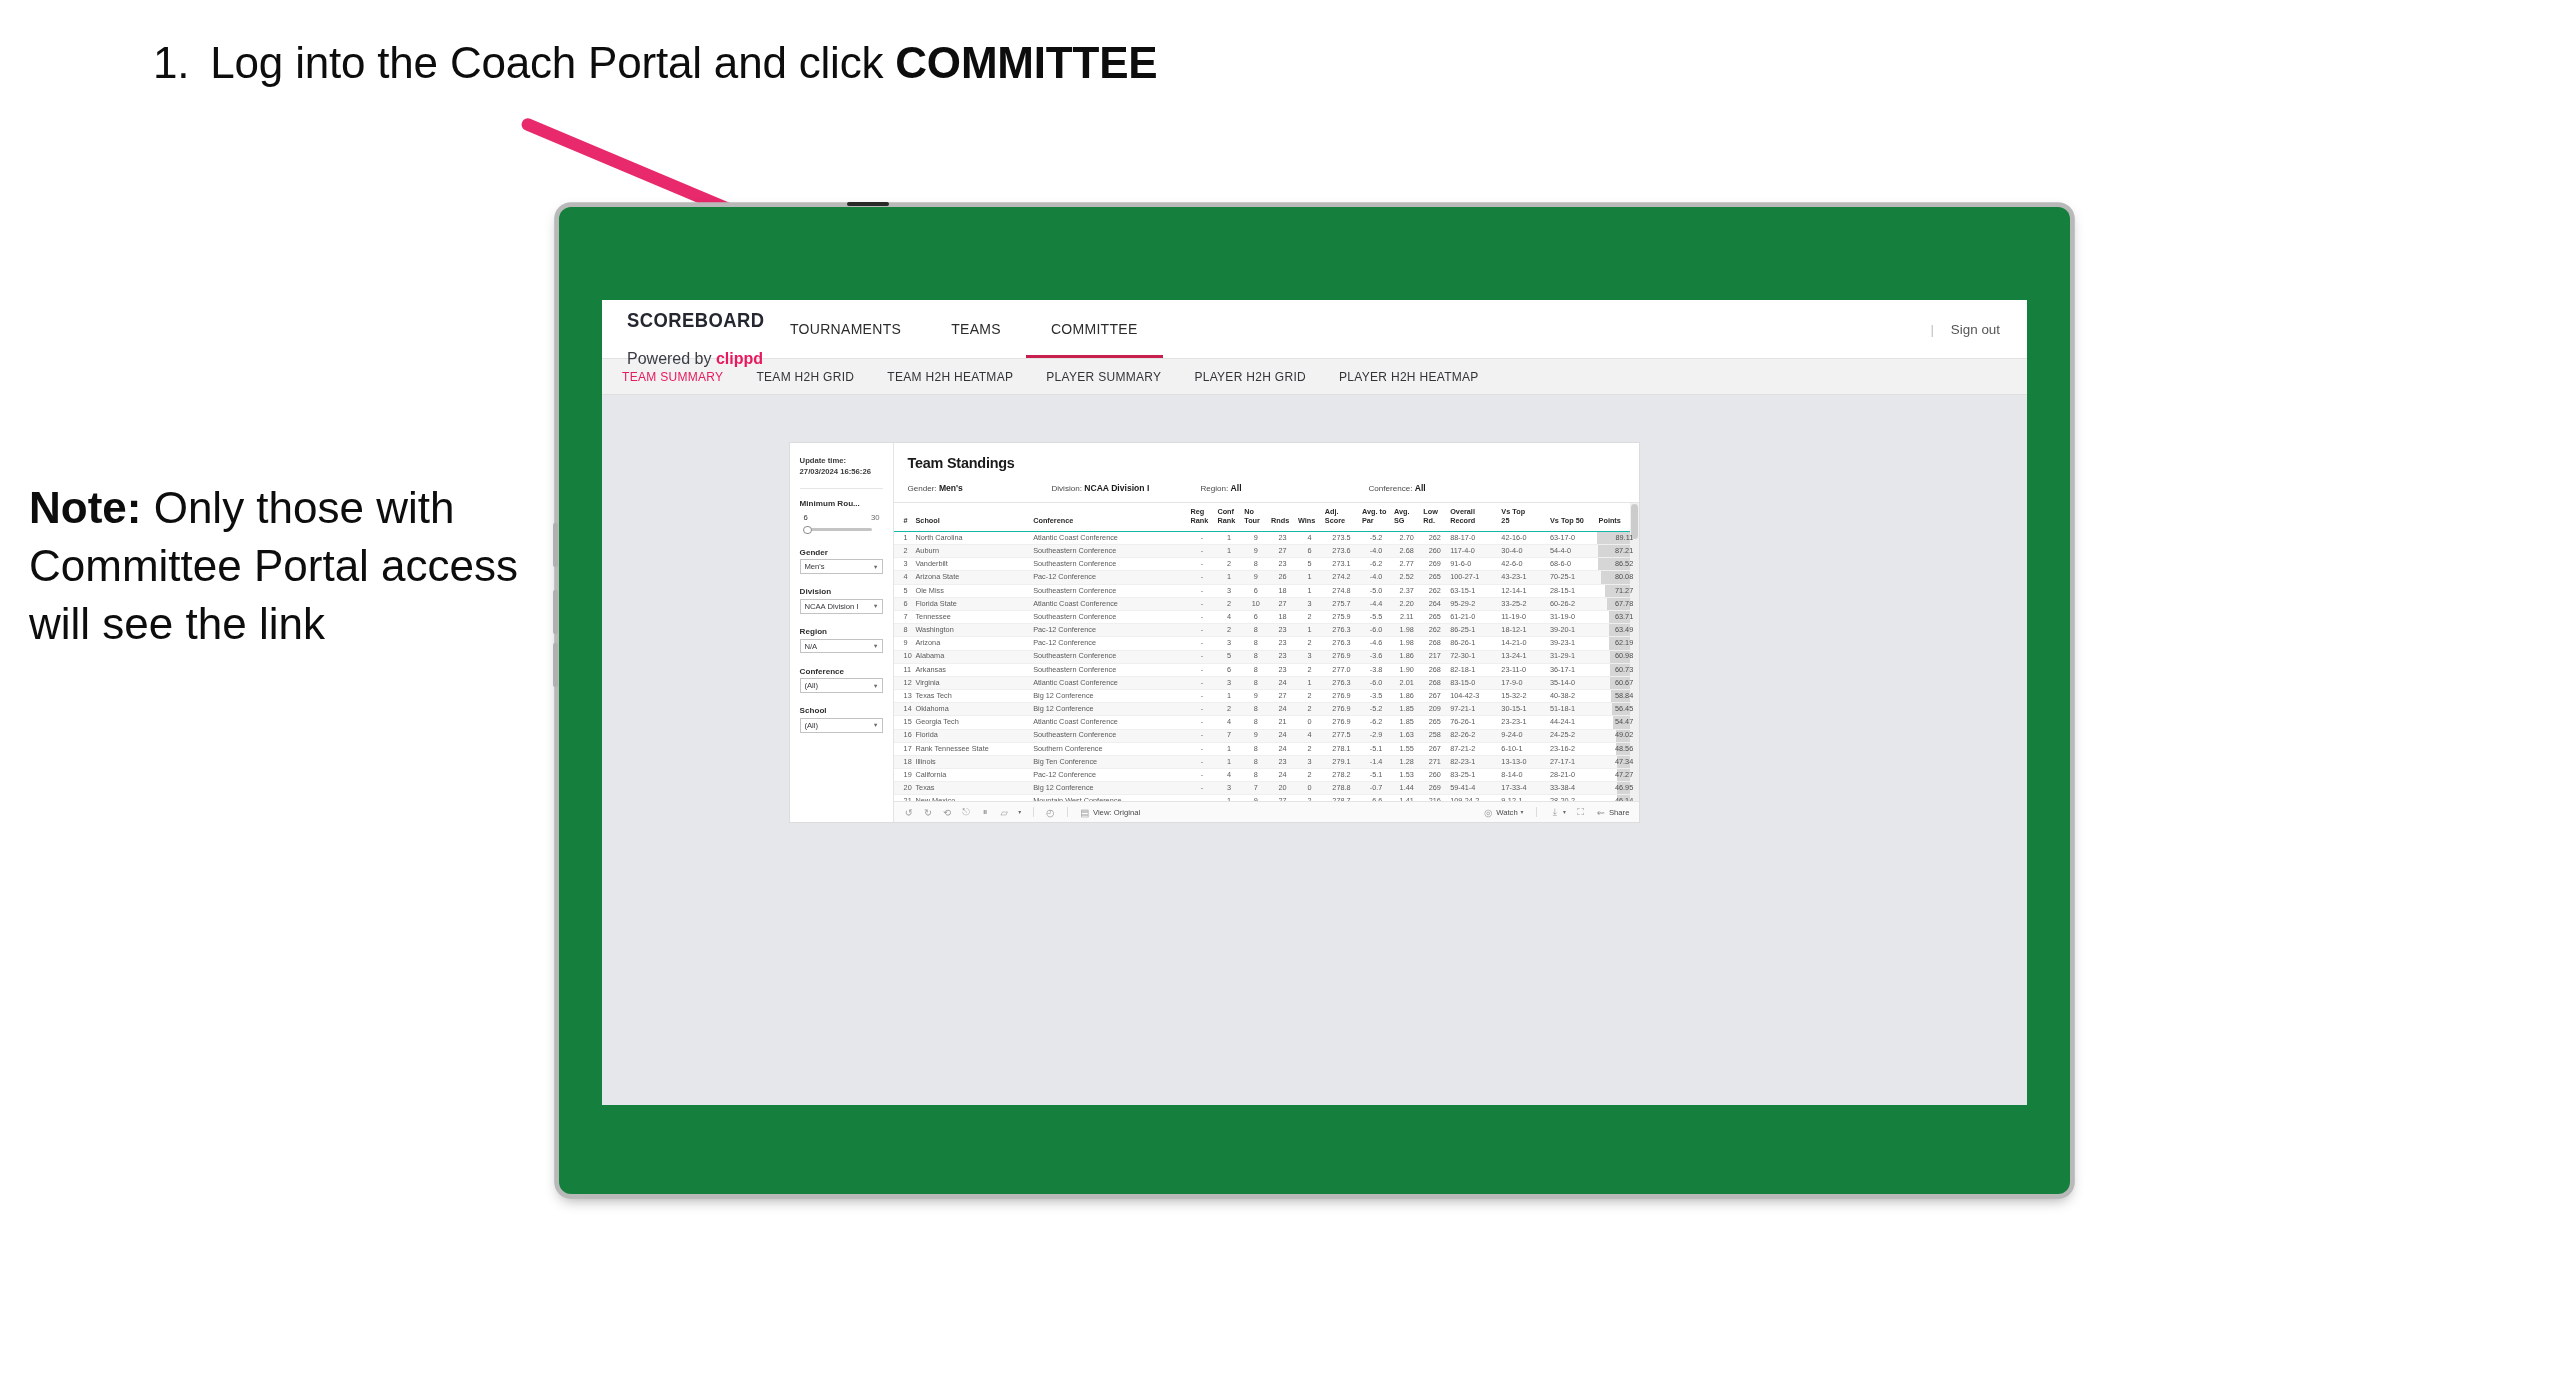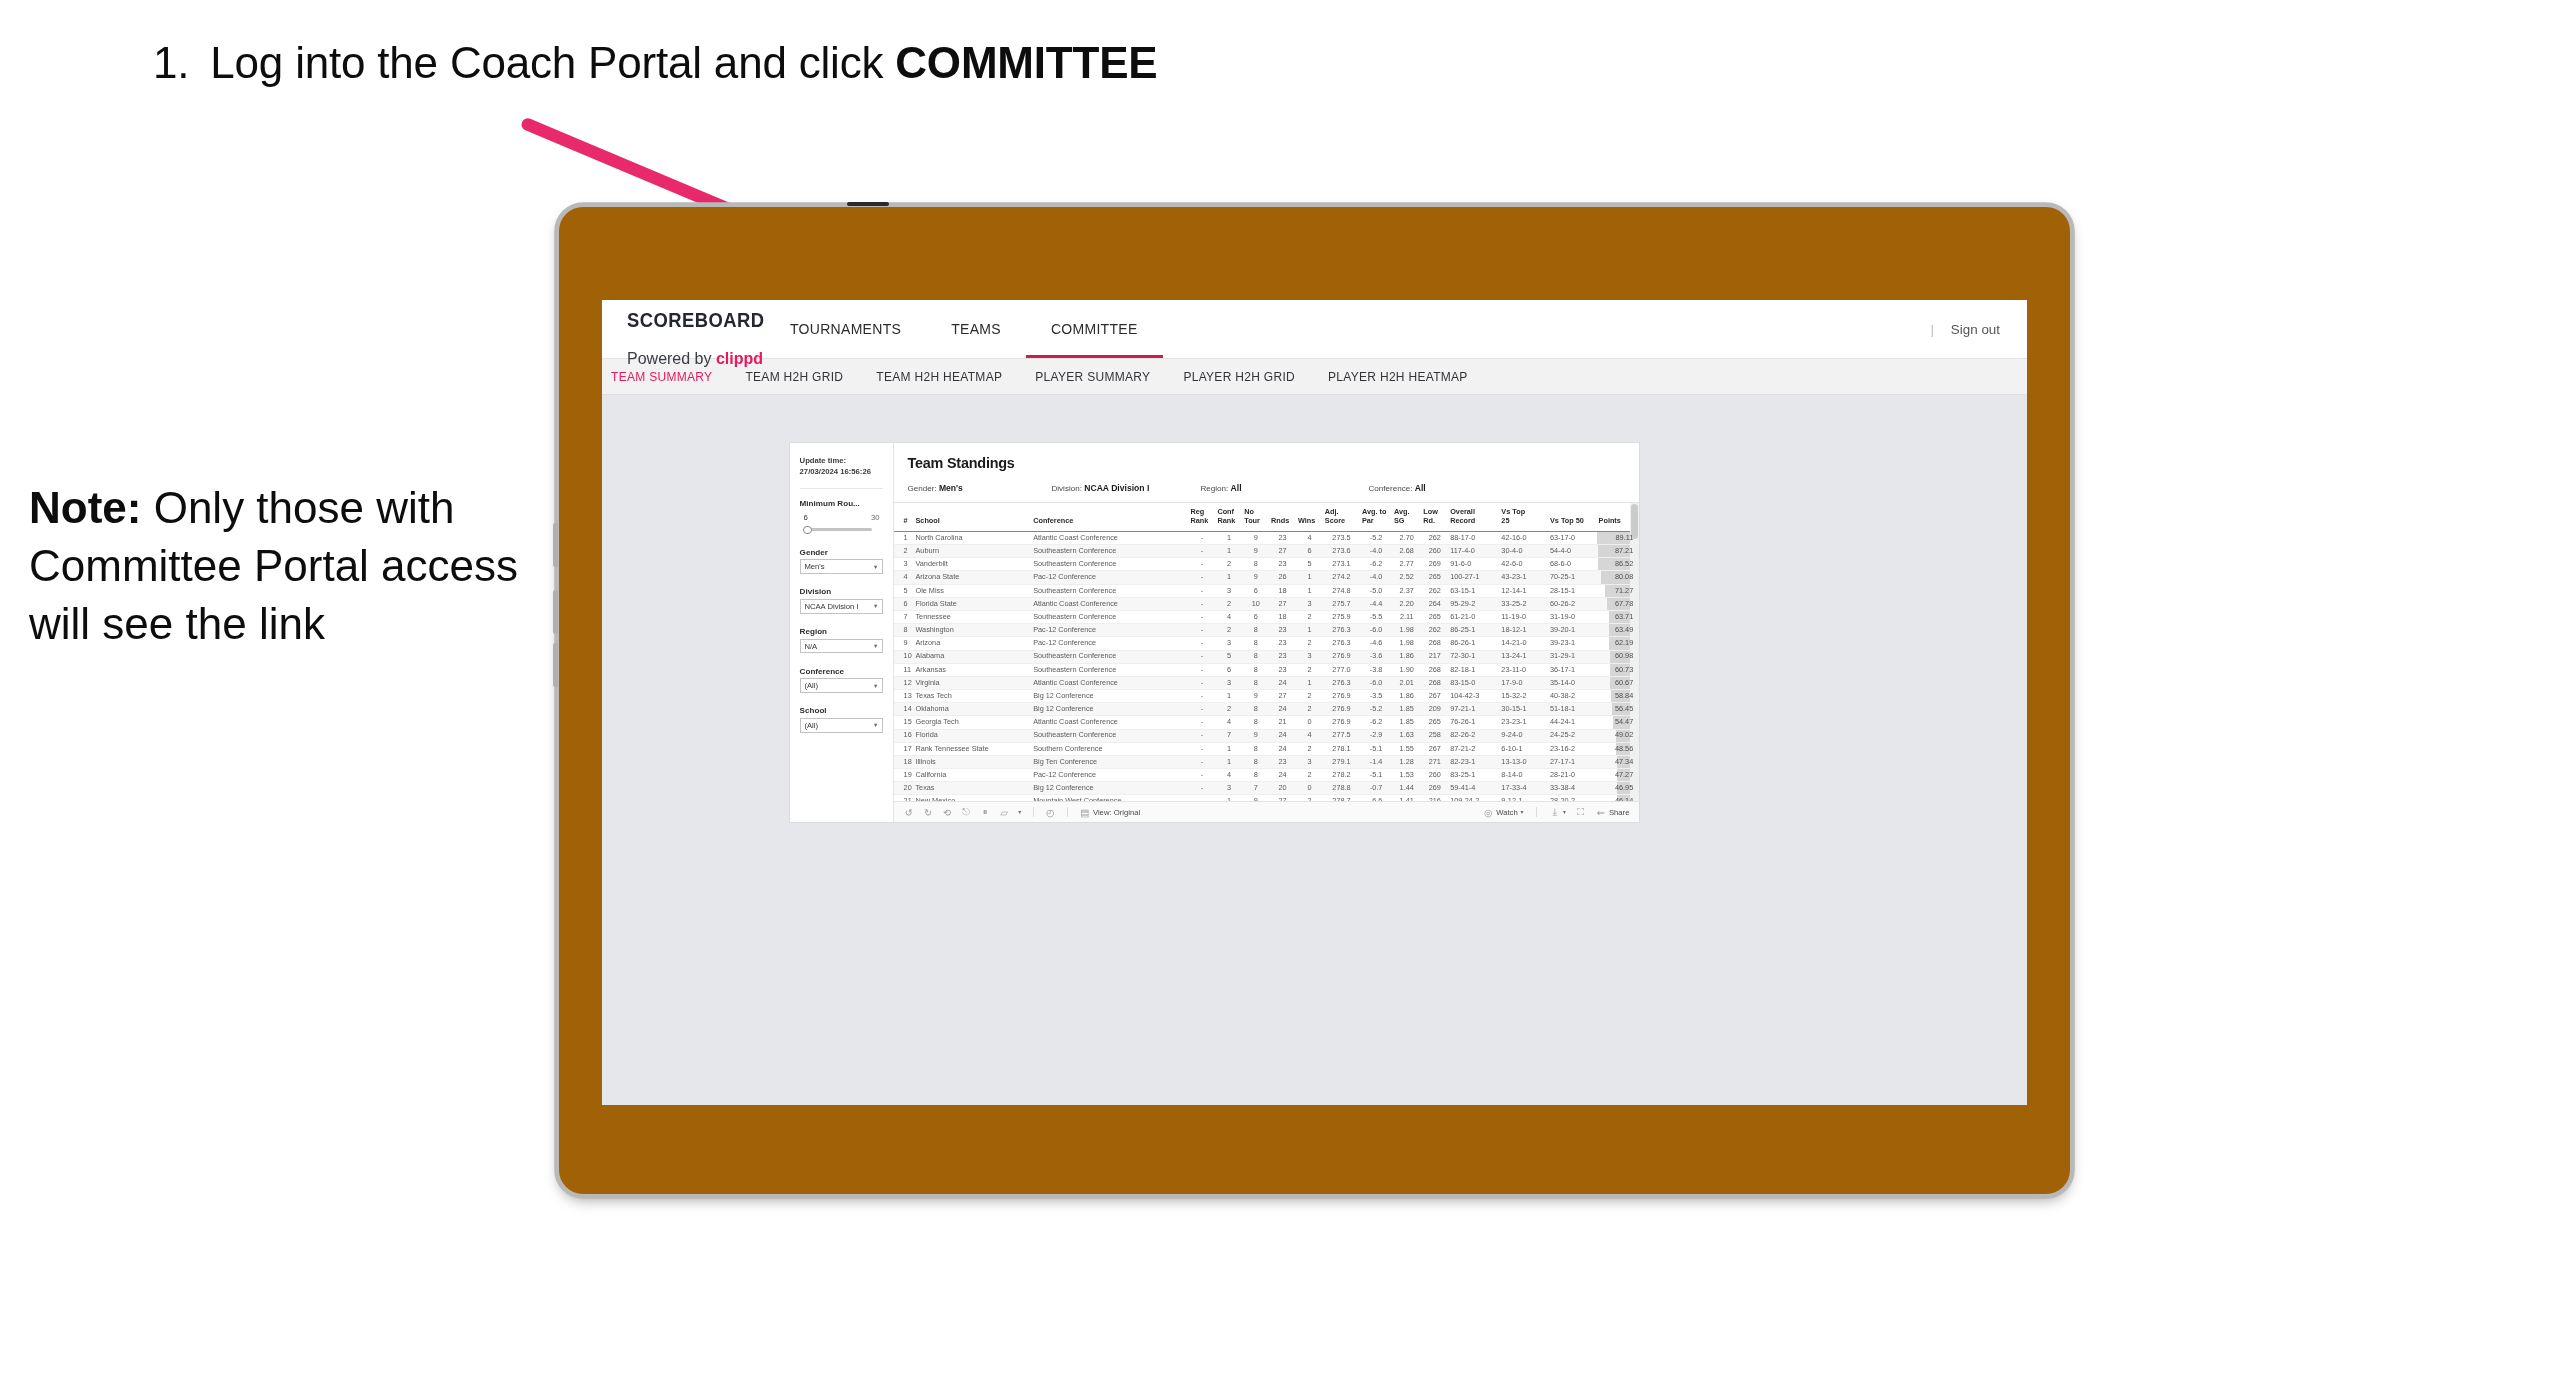--- a/index.html
+++ b/index.html
@@ -34,22 +34,22 @@
   .note-lead { font-weight: bold; }
 
   
   .arrow-svg { position:absolute; left:518px; top:115px; width:518px; height:230px; }
 
   
   .tablet {
     position: absolute;
     left: 559px; top: 207px;
     width: 1511px; height: 987px;
-    background: #a16207;
-    border-radius: 24px;
+    background: #15803d;
+    border-radius: 12px;
     box-shadow: 0 0 0 4.8px #b9b9b9, 0 5.8px 13.4px rgba(0,0,0,.35);
   }
   .tablet-btn {
     position:absolute; background:#b0b0b0; border-radius:1.9px;
   }
   .btn-a { left:-5.8px; top:316px; width:4.8px; height:44px; }
   .btn-b { left:-5.8px; top:383px; width:4.8px; height:44px; }
   .btn-c { left:-5.8px; top:436px; width:4.8px; height:44px; }
   .btn-top { left: 288px; top:-4.8px; width: 42px; height:3.8px; background:#2a2a2a; }
 
@@ -95,21 +95,21 @@
     padding-right: 27px; gap: 17px;
     font-size: 13.4px; color:#555;
   }
   .nav-div { color:#bdbdbd; }
   .signout { cursor:pointer; }
 
   
   .subnav {
     height: 36px; background:#f2f2f2;
     display:flex; align-items:center;
-    padding-left: 9px; gap: 33px;
+    padding-left: 20px; gap: 33px;
     border-bottom: 1px solid #dfdfdf;
   }
   .subnav-item { font-size:12px; color:#33343a; letter-spacing:0.3px; cursor:pointer; }
   .subnav-item.active { color:#e8195c; }
 
   
   .canvas { position:relative; height: 709px; background:#e6e7ea; padding: 29px 0 0 0; }
   .viz {
     position:absolute; left: 188px; top: 48px;
     width: 849px; height: 379px;

